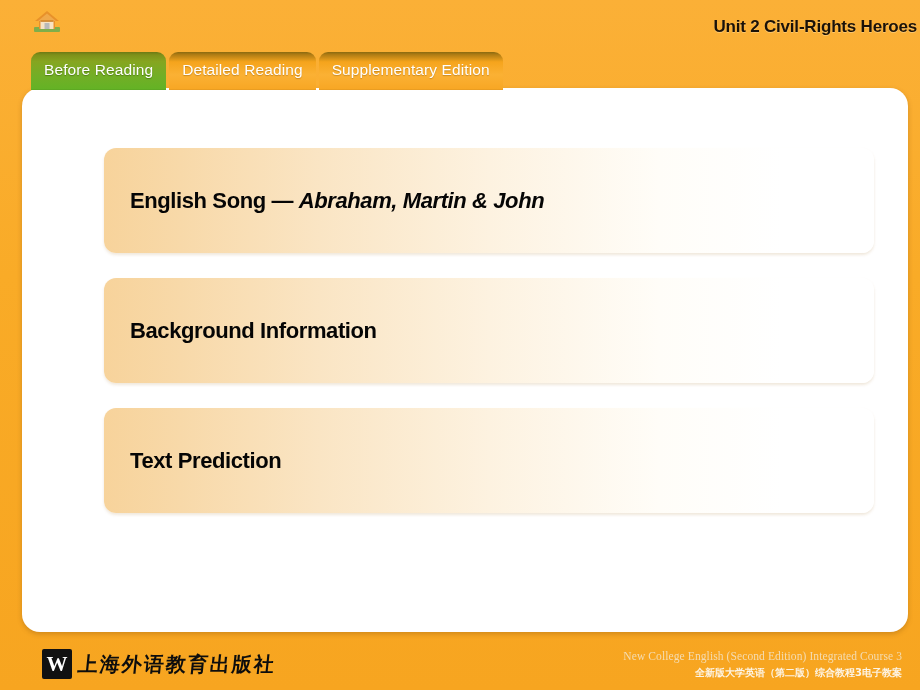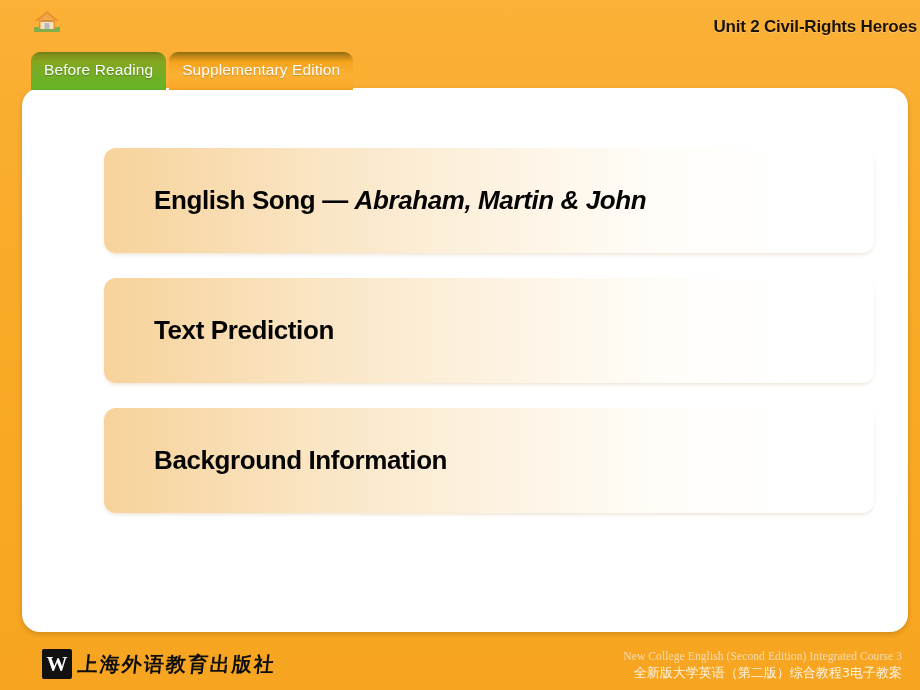--- a/index.html
+++ b/index.html
@@ -124,22 +124,22 @@
                 #f7d39b 0%,
                 #f8d9a9 10%,
                 #fae5c4 28%,
                 #fdf2e0 50%,
                 #fffdf8 72%,
                 #ffffff 88%,
                 #ffffff 100%);
     box-shadow: 0 2px 3px rgba(180,140,80,0.20);
   }
   .section-label {
-    padding-left: 50px;
-    font-size: 26px;
+    padding-left: 26px;
+    font-size: 22px;
     font-weight: bold;
     color: #050505;
     letter-spacing: -0.4px;
     white-space: nowrap;
   }
   .section-label .song-em {
     font-style: italic;
     font-weight: bold;
   }
 
@@ -198,25 +198,25 @@
   #course-en {
     font-family: "Liberation Serif", serif;
     font-size: 11.5px;
     color: #f4dcb2;
     letter-spacing: 0.1px;
     white-space: nowrap;
     line-height: 15px;
   }
   #course-zh {
     font-family: "DejaVu Sans", sans-serif;
-    font-size: 13px;
+    font-size: 10px;
     color: #fdf4e4;
     white-space: nowrap;
     line-height: 18px;
-    font-weight: normal;
+    font-weight: bold;
   }
 </style>
 </head>
 <body>
 
 <div id="slide">
 
   <div id="header">
     <div id="home-icon">
       <svg width="28" height="26" viewBox="0 0 28 26" xmlns="http://www.w3.org/2000/svg">
@@ -229,42 +229,45 @@
       </svg>
     </div>
     <div id="unit-title">Unit 2 Civil-Rights Heroes</div>
   </div>
 
   <div id="tabs">
     <div class="tab active">
       <span>Before Reading</span>
     </div>
     <div class="tab">
+      <span>Detailed Reading</span>
+    </div>
+    <div class="tab">
       <span>Supplementary Edition</span>
     </div>
   </div>
 
   <div id="panel">
     <div id="sections">
 
       <div class="section-bar">
         <div class="section-label">
           <span>English Song — </span><span class="song-em">Abraham, Martin &amp; John</span>
         </div>
       </div>
 
       <div class="section-bar">
         <div class="section-label">
-          <span>Text Prediction</span>
+          <span>Background Information</span>
         </div>
       </div>
 
       <div class="section-bar">
         <div class="section-label">
-          <span>Background Information</span>
+          <span>Text Prediction</span>
         </div>
       </div>
 
     </div>
   </div>
 
   <div id="footer">
     <div id="publisher-logo">
       <div id="logo-mark"></div>
       <div id="publisher-name">上海外语教育出版社</div>

